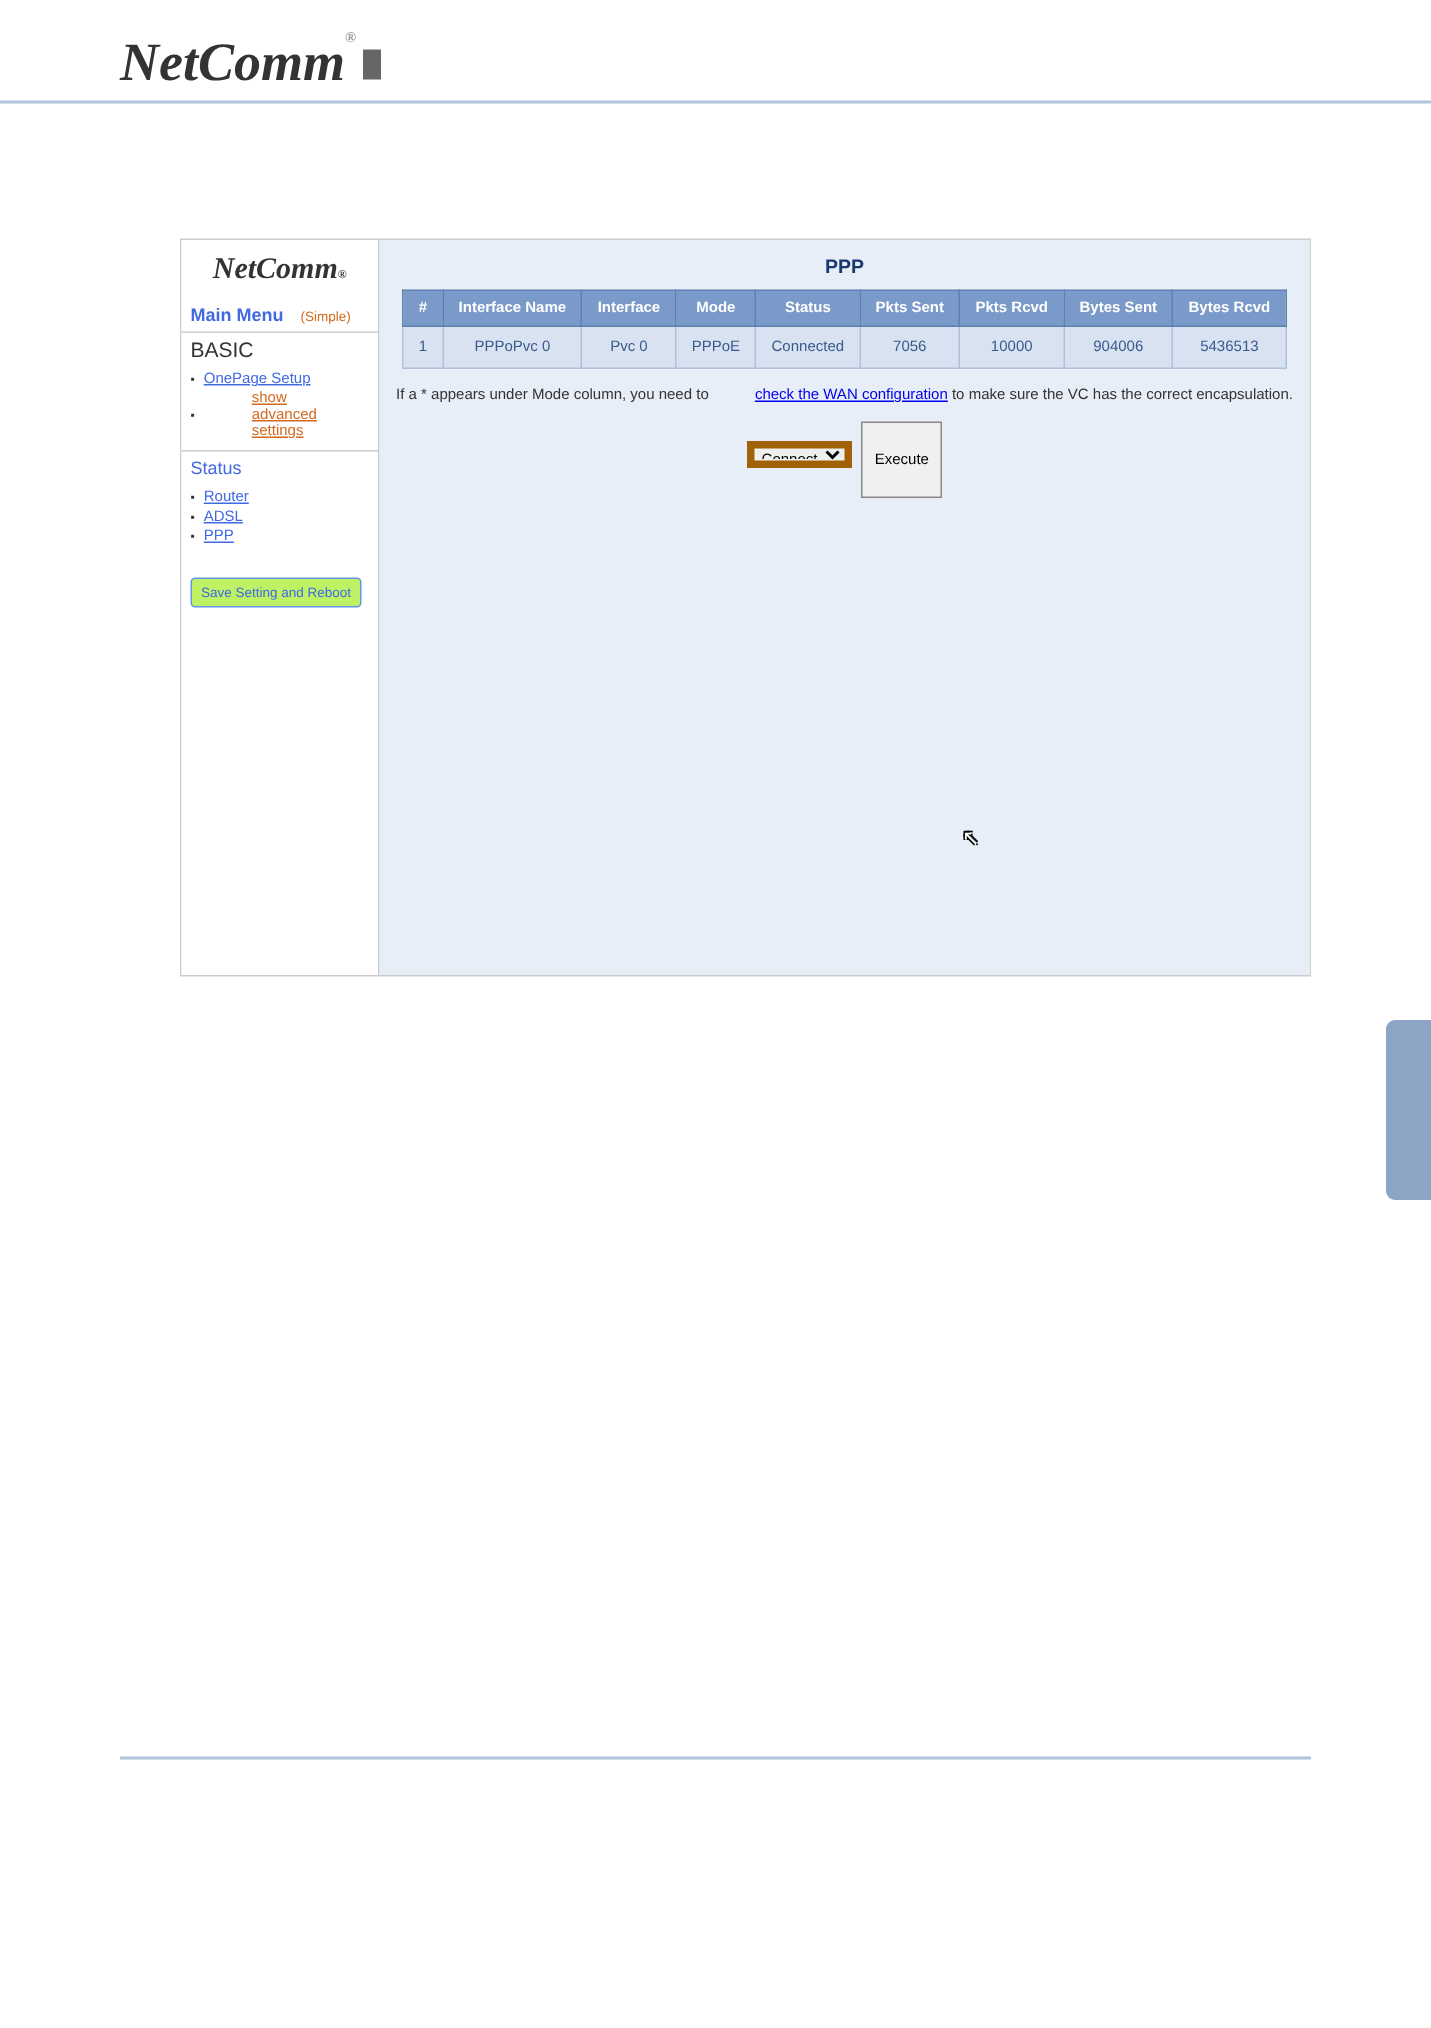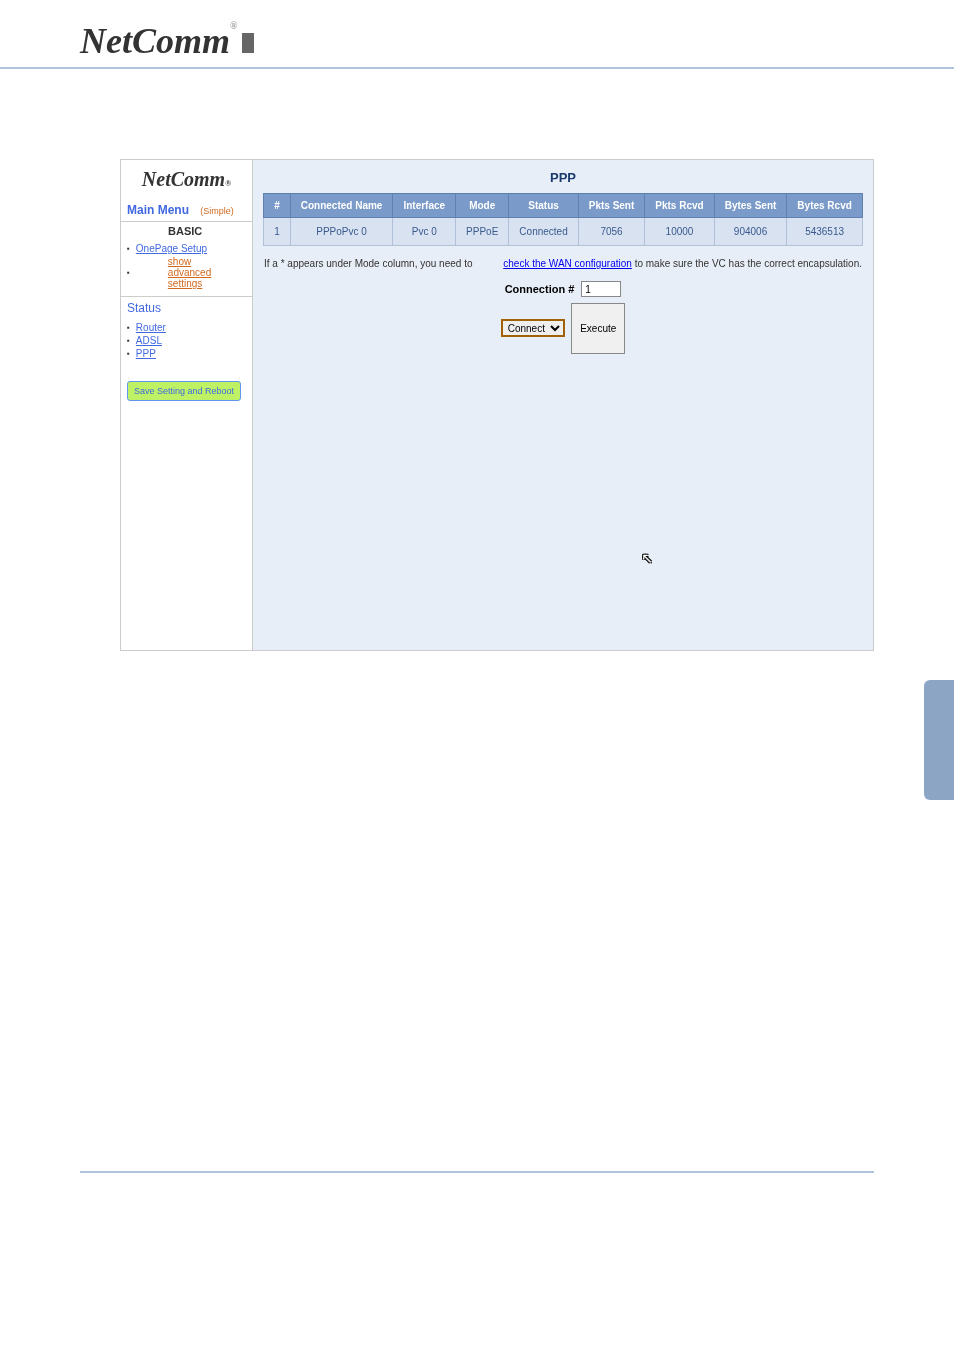--- a/index.html
+++ b/index.html
@@ -73,25 +73,24 @@
       color: #d2691e;
       font-weight: normal;
       margin-left: 8px;
     }
     
     .menu-section {
       border-top: 1px solid #ccc;
     }
     
     .menu-section-title {
-      font-size: 11px;
-      font-weight: bold;
+      font-size: 14px;
+      font-weight: normal;
       padding: 3px 6px;
       color: #333;
-      margin-left: 41px;
     }
     
     .menu-section-title-status {
       font-size: 12px;
       color: #4169e1;
       padding: 4px 6px;
       border-top: 1px solid #ccc;
     }
     
     .menu-list {
@@ -204,21 +203,21 @@
       margin-left: 4px;
     }
     
     .action-row {
       text-align: center;
       margin: 6px 0;
     }
     
     .action-select {
       font-size: 10px;
-      border: 2px solid #a16207;
+      border: 5px solid #a16207;
       padding: 1px;
       height: 18px;
     }
     
     .execute-btn {
       font-size: 10px;
       padding: 19px 8px;
       background: #f0f0f0;
       border: 1px solid #888;
       cursor: pointer;
@@ -302,21 +301,21 @@
   </div>
 
   <div class="content-area">
     <div class="content-wrap">
       <div class="content-title">PPP</div>
 
       <table class="ppp-table">
         <thead>
           <tr>
             <th>#</th>
-            <th>Connected Name</th>
+            <th>Interface Name</th>
             <th>Interface</th>
             <th>Mode</th>
             <th>Status</th>
             <th>Pkts Sent</th>
             <th>Pkts Rcvd</th>
             <th>Bytes Sent</th>
             <th>Bytes Rcvd</th>
           </tr>
         </thead>
         <tbody>
@@ -331,24 +330,20 @@
             <td>904006</td>
             <td>5436513</td>
           </tr>
         </tbody>
       </table>
 
       <div class="note-text">
         <span>If a * appears under Mode column, you need to </span><span class="note-link">check the WAN configuration</span><span> to make sure the VC has the correct encapsulation.</span>
       </div>
 
-      <div class="connection-row">
-        <span>Connection #</span>
-        <input type="text" class="connection-input" value="1" style="">
-      </div>
 
       <div class="action-row">
         <select class="action-select">
           <option>Connect</option>
         </select>
         <button class="execute-btn">Execute</button>
       </div>
 
       <span class="cursor-icon">↖</span>
     </div>

